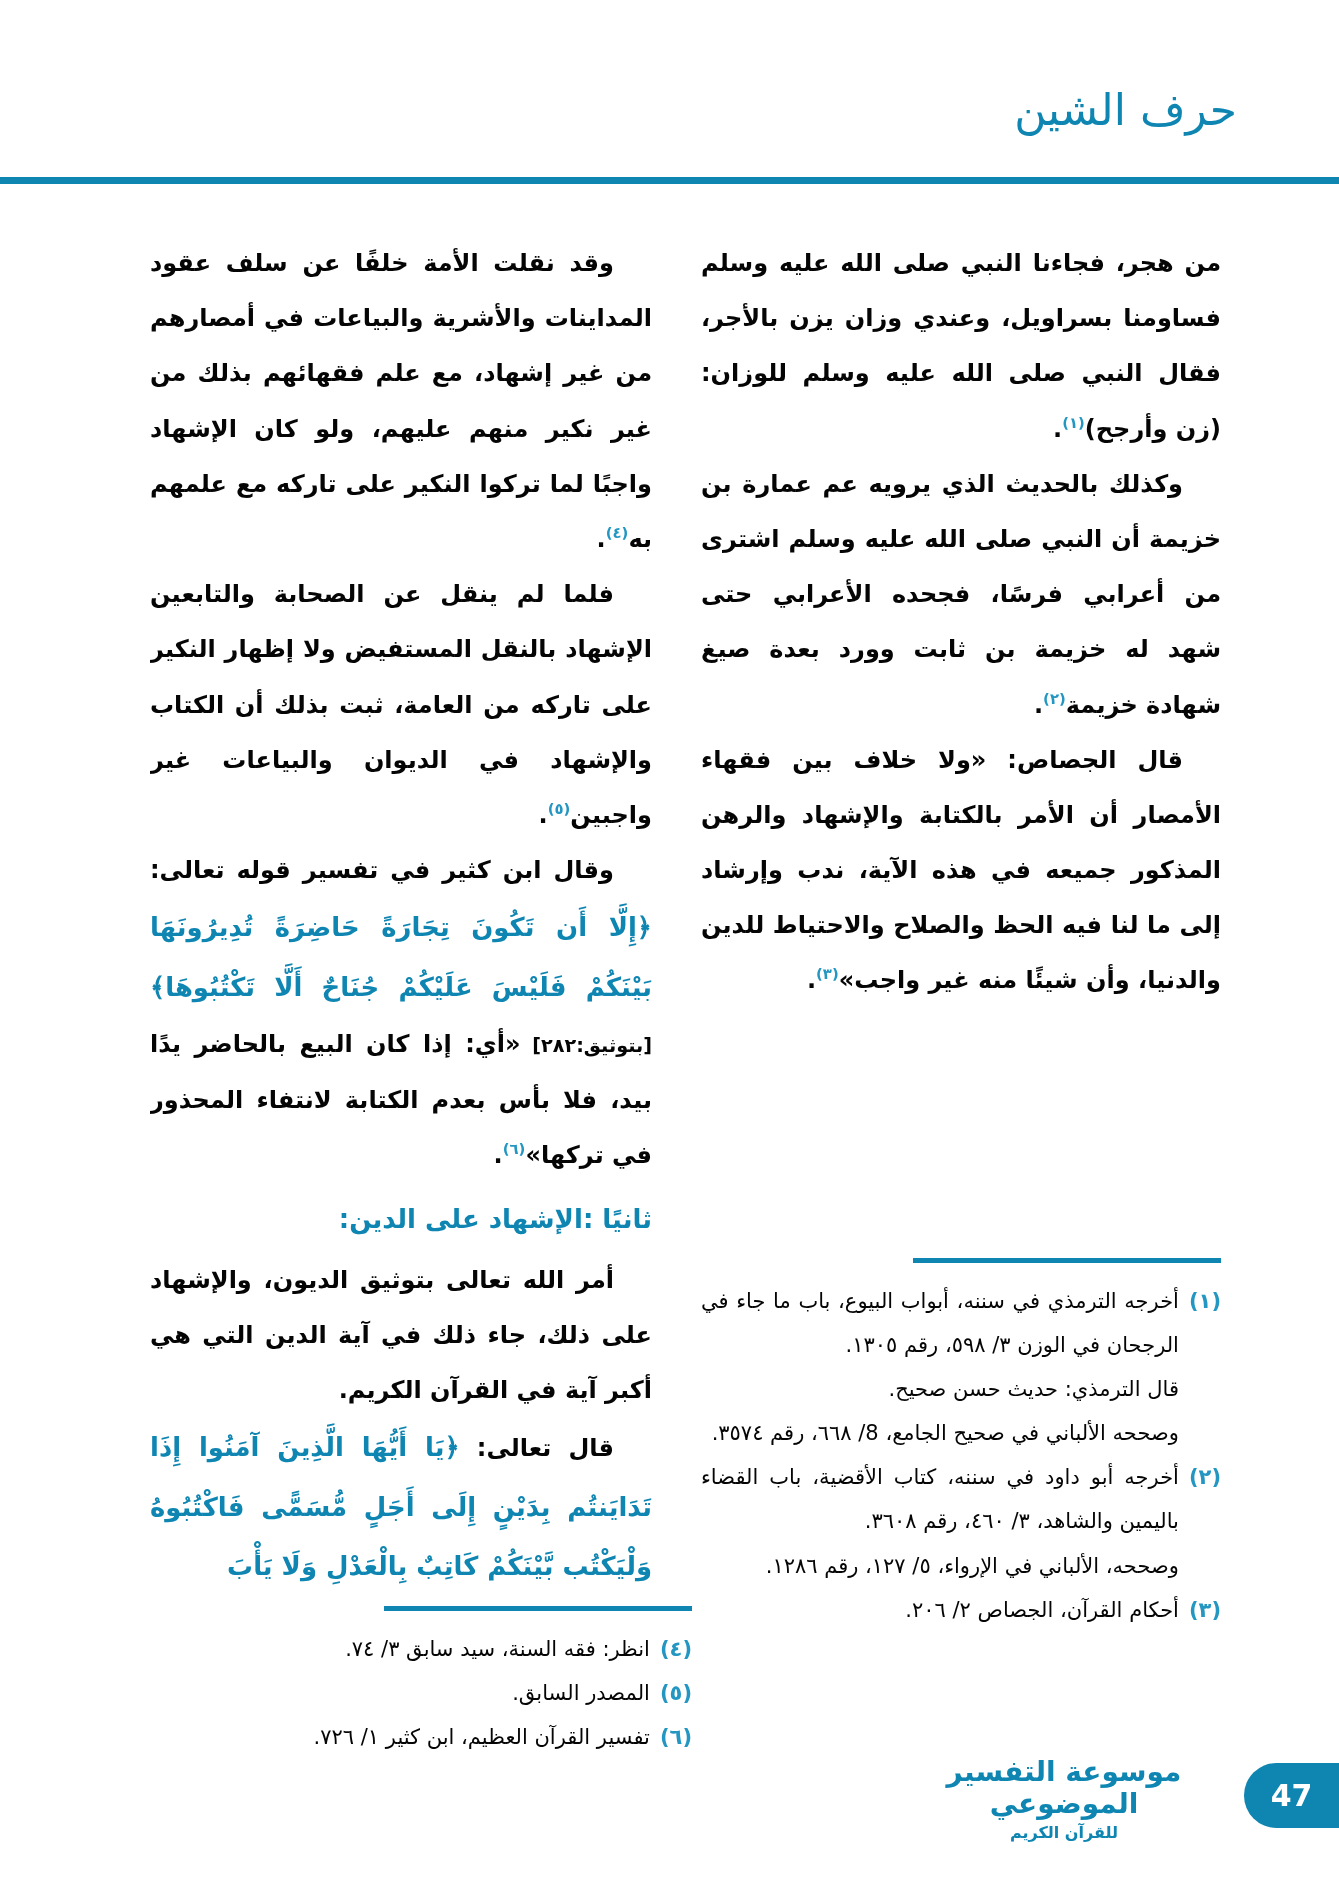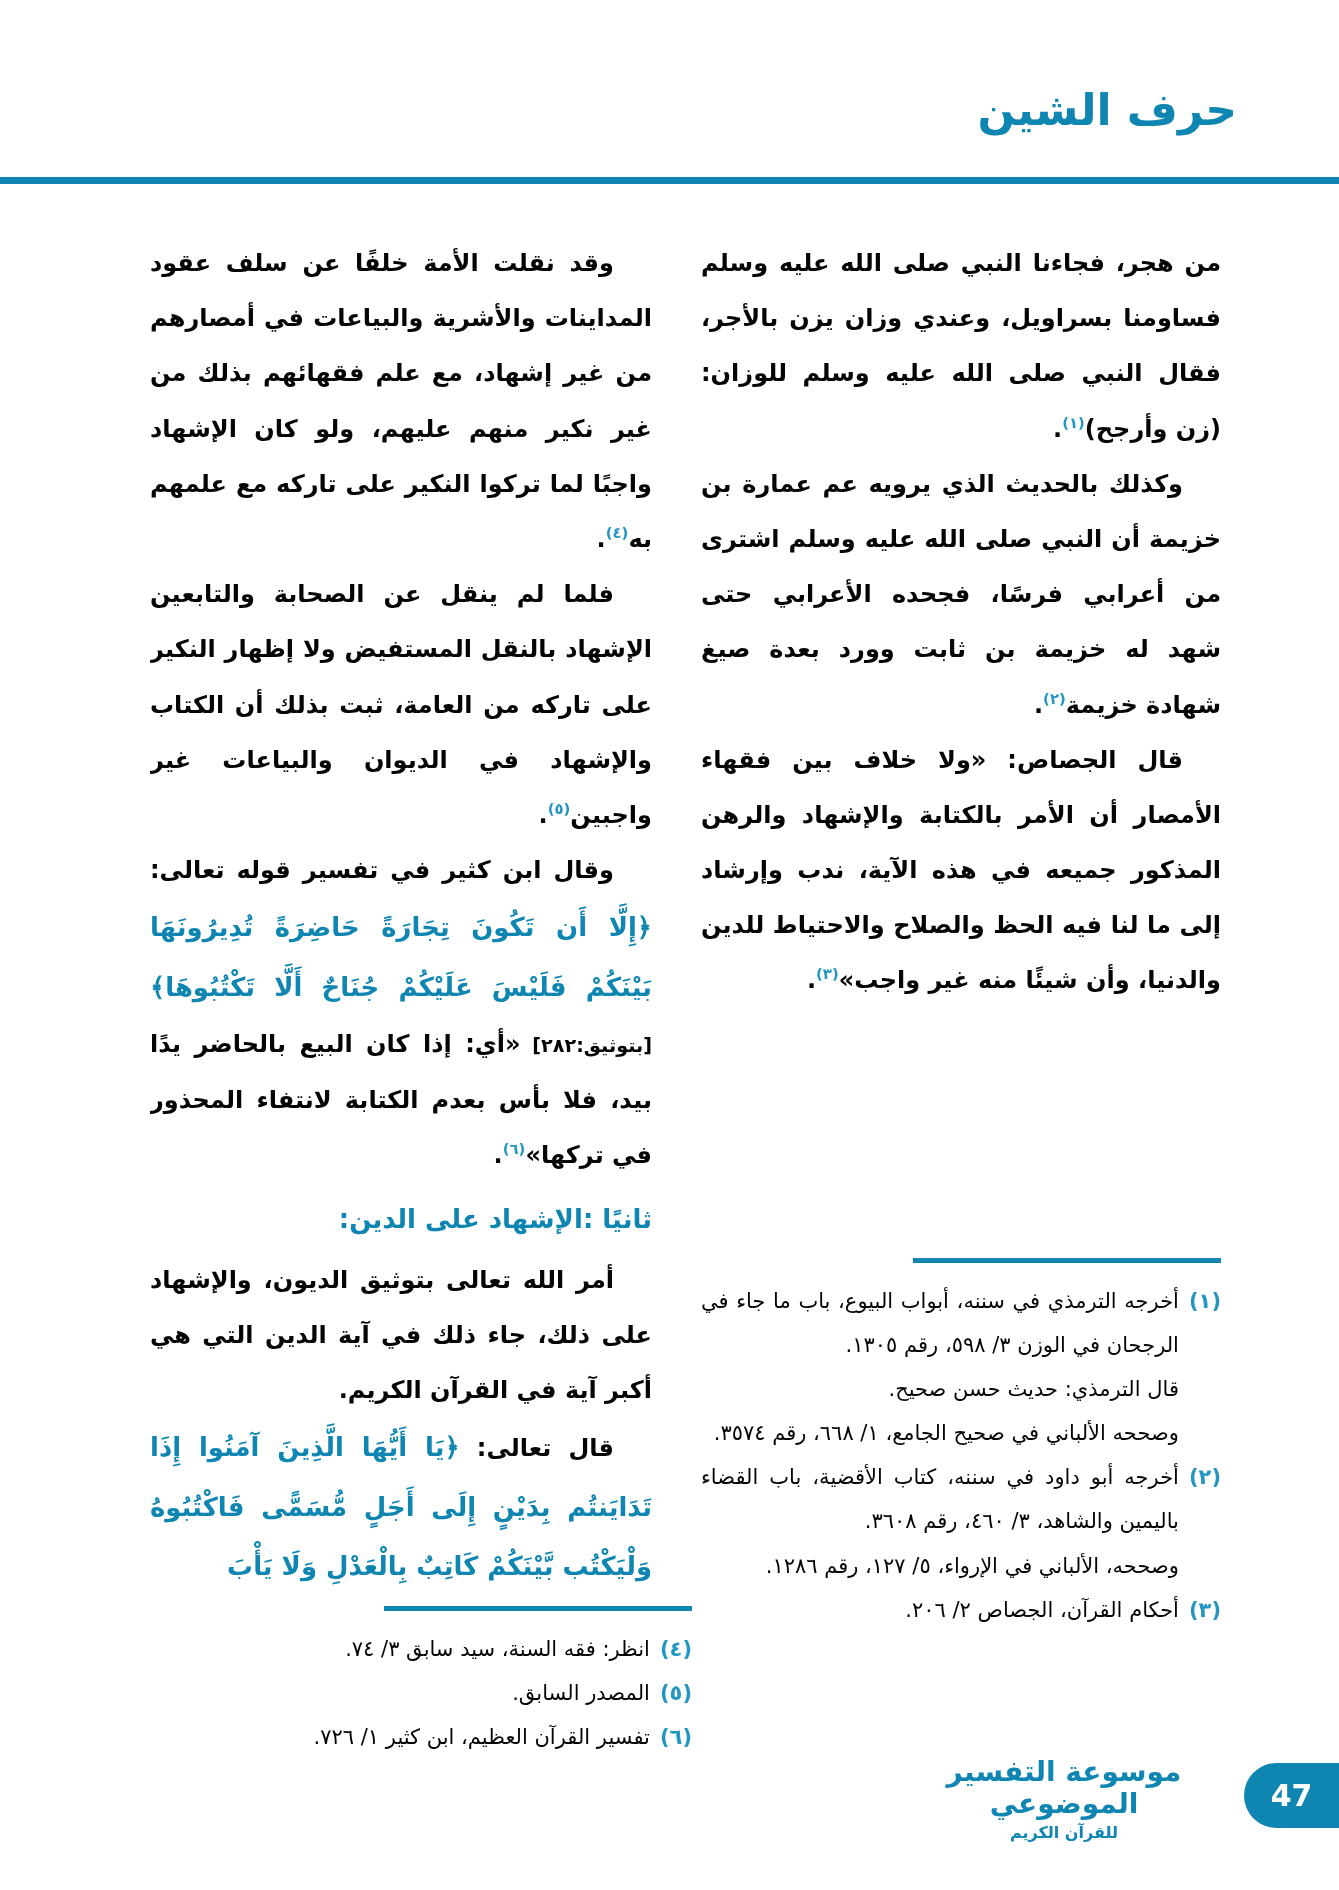--- a/index.html
+++ b/index.html
@@ -9,21 +9,21 @@
   }
   *{box-sizing:border-box;}
   html,body{margin:0;padding:0;}
   body{
     width:1339px;height:1890px;position:relative;background:#ffffff;
     font-family:"DejaVu Sans", sans-serif;direction:rtl;color:var(--ink);
     overflow:hidden;
   }
   .header-title{
     position:absolute;top:84px;right:102px;
-    color:var(--accent);font-size:44px;font-weight:bold;line-height:1.2;
+    color:var(--accent);font-size:44px;font-weight:normal;line-height:1.2;
     letter-spacing:-1px;
   }
   .header-rule{
     position:absolute;top:177px;left:0;width:1339px;height:7px;
     background:var(--accent);
   }
   .col{position:absolute;top:236px;}
   .col-right{right:118px;width:520px;height:1020px;overflow:hidden;}
   .col-left{left:150px;width:502px;height:1368px;overflow:hidden;}
   p.body{
@@ -76,21 +76,21 @@
   <p class="body indent"><span>قال الجصاص: «ولا خلاف بين فقهاء الأمصار أن الأمر بالكتابة والإشهاد والرهن المذكور جميعه في هذه الآية، ندب وإرشاد إلى ما لنا فيه الحظ والصلاح والاحتياط للدين والدنيا، وأن شيئًا منه غير واجب»</span><sup class="ref">(٣)</sup><span>.</span></p>
 </div>
 
 <div class="fn-block fn-block-right">
   <div class="fn-sep"></div>
   <div class="fn">
     <span class="fn-num">(١)</span>
     <div class="fn-body">
       <div>أخرجه الترمذي في سننه، أبواب البيوع، باب ما جاء في الرجحان في الوزن ٣/ ٥٩٨، رقم ١٣٠٥.</div>
       <div>قال الترمذي: حديث حسن صحيح.</div>
-      <div>وصححه الألباني في صحيح الجامع، ١/ ٦٦٨، رقم ٣٥٧٤.</div>
+      <div>وصححه الألباني في صحيح الجامع، 8/ ٦٦٨، رقم ٣٥٧٤.</div>
     </div>
   </div>
   <div class="fn">
     <span class="fn-num">(٢)</span>
     <div class="fn-body">
       <div>أخرجه أبو داود في سننه، كتاب الأقضية، باب القضاء باليمين والشاهد، ٣/ ٤٦٠، رقم ٣٦٠٨.</div>
       <div>وصححه، الألباني في الإرواء، ٥/ ١٢٧، رقم ١٢٨٦.</div>
     </div>
   </div>
   <div class="fn">

